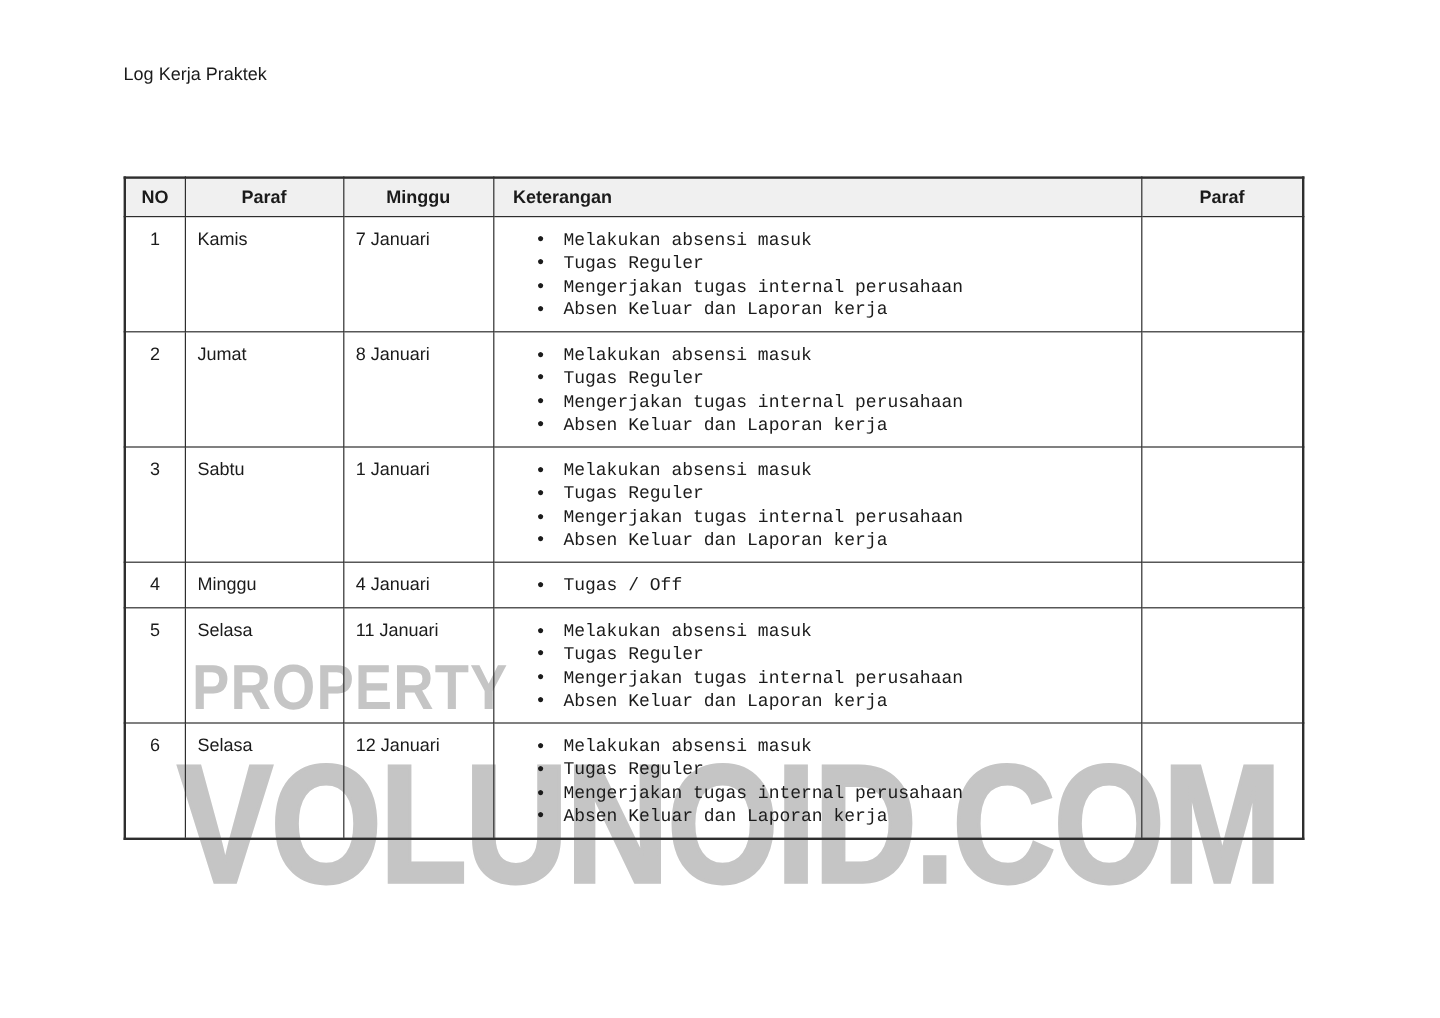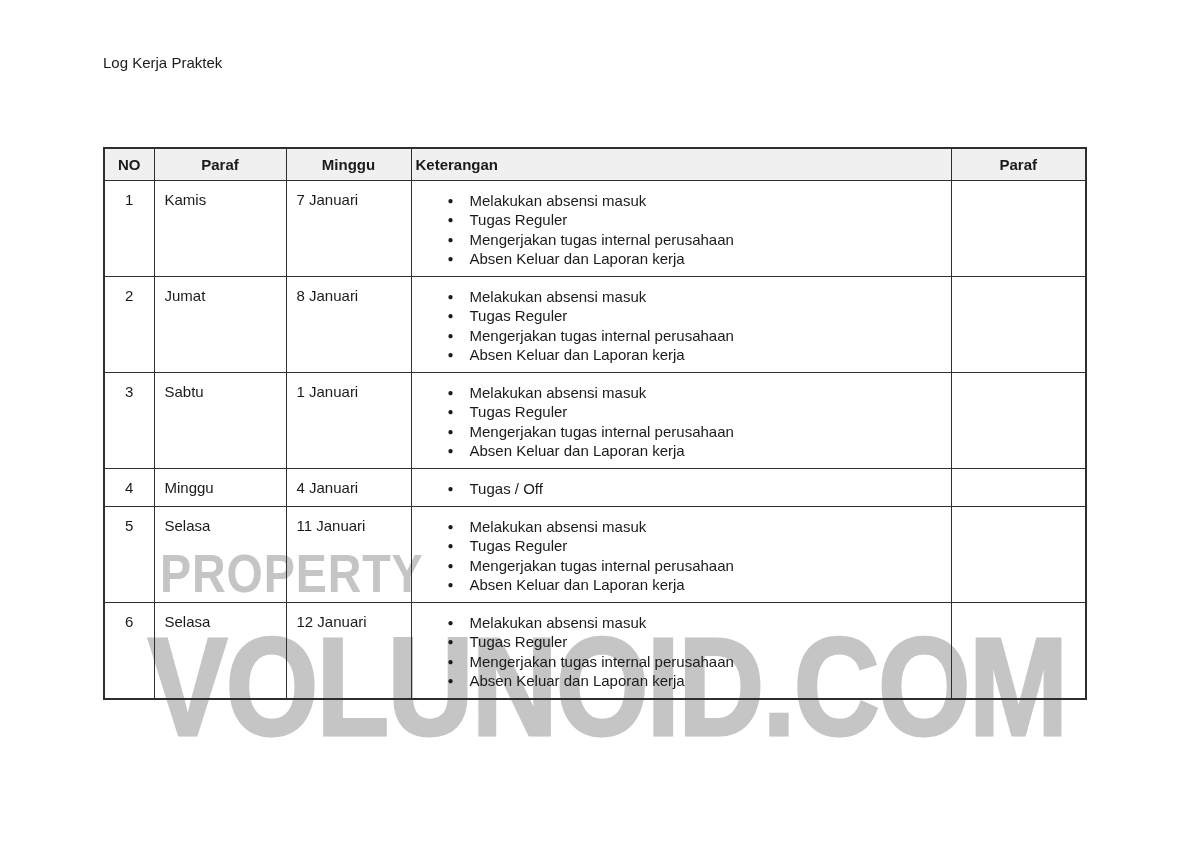--- a/index.html
+++ b/index.html
@@ -52,30 +52,30 @@
     border:1.5px solid var(--border-c);
     vertical-align:top;
     background:transparent;
   }
   table.log th{
     background:var(--header-bg);
     font-weight:700;height:32px;
     vertical-align:middle;text-align:center;
     padding:4px 2px;
   }
-  table.log th.ket-h{text-align:left;padding-left:4px;}
+  table.log th.ket-h{text-align:left;padding-left:16px;}
   td.c-no{text-align:center;padding-top:10px;padding-bottom:6px;}
   td.c-hari,td.c-tgl{padding:10px 4px 6px 10px;}
   td.c-ket{padding:10px 6px 7px 0;}
   td.c-paraf{padding:0;}
   tr.short td{height:38px;}
 
   ul.ket-list{margin:0;padding:0;list-style:none;}
   ul.ket-list li{
-    position:relative;padding-left:58px;line-height:19.5px;
+    position:relative;padding-left:58px;line-height:19.5px;font-family:Liberation Mono, monospace;
   }
   ul.ket-list li::before{
     content:"\25CF";
     position:absolute;left:36px;top:0;
     font-size:10px;line-height:19.5px;
   }
 </style>
 </head>
 <body>
 

